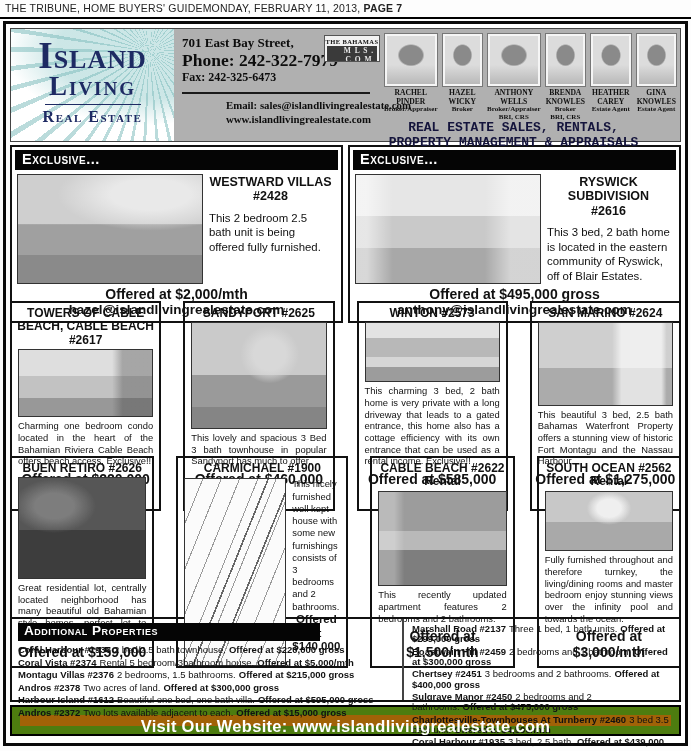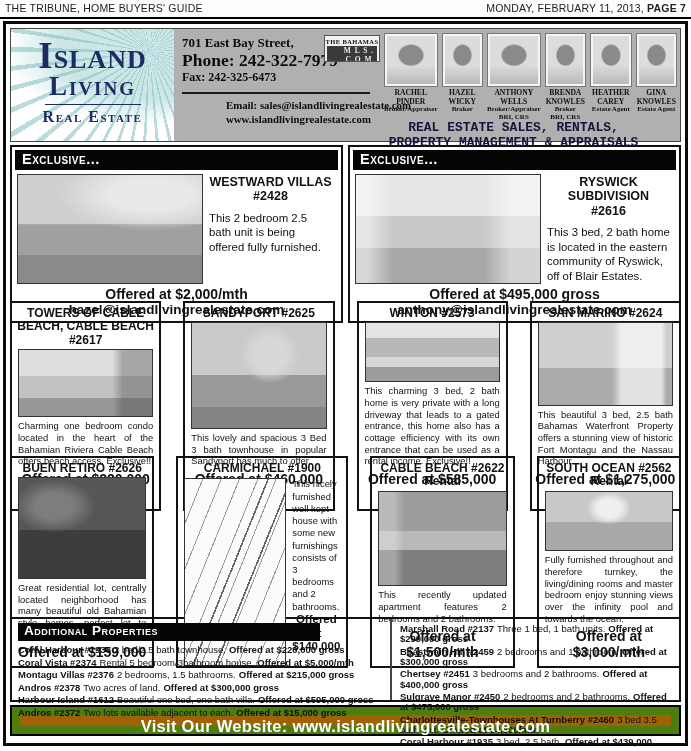--- a/index.html
+++ b/index.html
@@ -1,20 +1,20 @@
 <!DOCTYPE html>
 <html><head>
 <meta charset="utf-8">
 <style>
   * { box-sizing: border-box; margin: 0; padding: 0; }
   html,body { width: 691px; height: 751px; }
   body { background:#fdfdfd; font-family:"Liberation Sans", sans-serif; color:#111; overflow:hidden; }
 
   
-  .np-header { height:19px; display:flex; justify-content:space-between; align-items:flex-end;
+  .np-header { height:19px; display:flex; justify-content:flex-start; align-items:flex-end;
     padding:2px 5px 3px; border-bottom:2px solid #000; font-size:10.5px; color:#222; letter-spacing:.2px; }
   .np-header .pg { font-weight:bold; }
 
   
   .main { margin:2px 3px 0; border:3px solid #0a0a0a; height:725px; padding:4px; background:#fff; }
 
   
   .brand-box { height:114px; border:1px solid #444; display:flex; margin-bottom:3px; }
   .logo { width:163px; background:#fff; position:relative; overflow:hidden;
     font-family:"Liberation Serif", serif; color:#1e2a63; text-align:center; padding-top:10px; }
@@ -99,21 +99,21 @@
   .ph-bed { background: linear-gradient(90deg, rgba(0,0,0,0) 0 55%, rgba(255,255,255,.65) 62% 92%, rgba(0,0,0,0) 96%),
           linear-gradient(180deg,#cfcfcf 0 55%, #ababab 55%); }
   .ph-dark { background: radial-gradient(55% 45% at 28% 28%, #7d7d7d 0 28%, rgba(0,0,0,0) 60%),
           linear-gradient(180deg,#565656 0 52%, #3d3d3d 52%); }
   .ph-apt { background: linear-gradient(90deg, rgba(255,255,255,.3) 0 12%, rgba(0,0,0,0) 20%),
           linear-gradient(180deg,#9c9c9c 0 42%, #b9b9b9 42% 62%, #7e7e7e 62%); }
   .ph-lux { background: radial-gradient(34% 55% at 50% 28%, #efefef 0 28%, rgba(0,0,0,0) 52%),
           linear-gradient(180deg,#c8c8c8 0 52%, #a9a9a9 52%); }
 
   
-  .additional { height:85px; border:2px solid #111; display:flex; margin-bottom:3px; }
+  .additional { height:85px; border:2px solid #111; display:flex; margin-bottom:3px;gap:12px; }
   .addl-left { flex:0 0 378px; padding:4px 6px 0; }
   .addl-bar { height:18px; width:302px; background:#050505; color:#fff; font-variant:small-caps;
     font-weight:bold; font-size:13.5px; padding:0 0 0 6px; letter-spacing:.5px; margin-bottom:4px; }
   .addl-line { font-size:9.5px; line-height:1.05; margin-bottom:2.6px; }
   .addl-line b { font-size:9.5px; }
   .addl-desc { margin-left:3px; }
   .addl-price { margin-left:3px; }
   .addl-right { flex:1; border-left:2px solid #444; padding:5px 4px 0 8px; }
   .addl-right .addl-line { margin-bottom:1.8px; line-height:1.1; }
 

